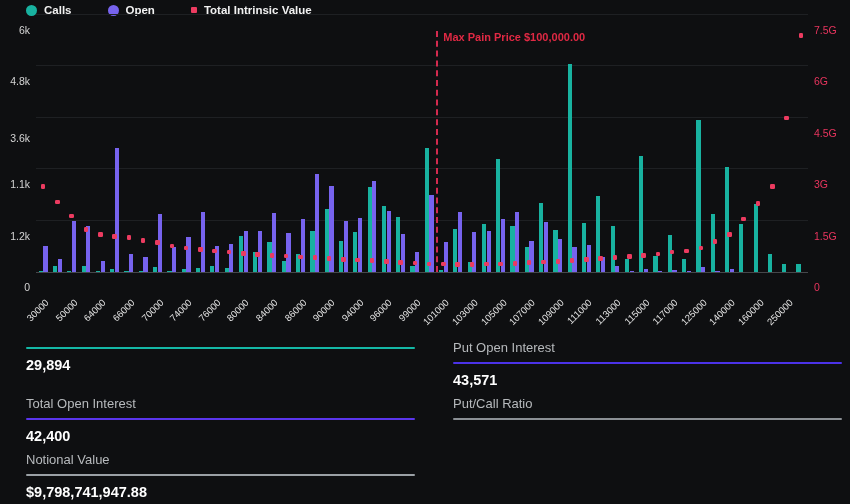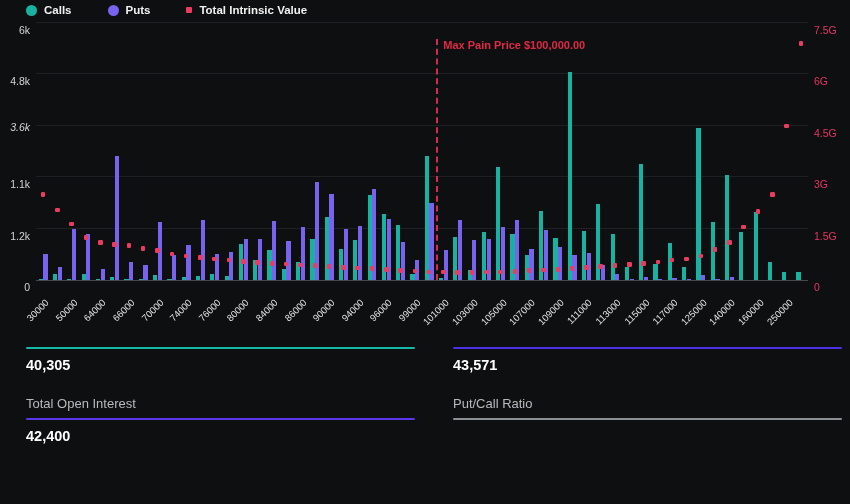--- a/index.html
+++ b/index.html
@@ -10,21 +10,21 @@
     color:#e8e8e8;
     position:relative;
   }
   
   .legend { position:absolute; top:4px; left:26px; display:flex; gap:36px; align-items:center; }
   .legend-item { display:flex; align-items:center; gap:7px; font-size:11.5px; font-weight:bold; color:#f1f1f1; }
   .marker-circle { width:11px; height:11px; border-radius:50%; }
   .marker-square { width:6px; height:6px; border-radius:1px; }
   
   .chart-area { position:absolute; top:0; left:0; width:850px; height:332px; }
-  .plot { position:absolute; left:36px; top:31px; width:772px; height:242px; border-bottom:1px solid #45474b;margin-top:8px; }
+  .plot { position:absolute; left:36px; top:31px; width:772px; height:242px; border-bottom:1px solid #45474b; }
   .grid { position:absolute; left:0; right:0; height:1px; background:#1e2023; }
   .bar { position:absolute; bottom:0; }
   .bar.call { background:#18b2a0; }
   .bar.put  { background:#7763ee; }
   .tiv-dot { position:absolute; width:4.6px; height:4.6px; border-radius:1.2px; background:#ec3b60; z-index:4; }
   .yaxis { position:absolute; top:31px; height:257px; font-size:10.5px; }
   .yaxis span { position:absolute; white-space:nowrap; }
   #yleft { left:0; width:30px; color:#d4d4d4; text-align:right; }
   #yleft span { right:0; }
   #yright { left:814px; width:34px; color:#e8355e; }
@@ -45,34 +45,34 @@
 </head>
 <body>
 
 <div class="legend">
   <div class="legend-item">
     <span class="marker-circle" id="mk-calls" style="background: rgb(24, 178, 160);"></span>
     <span>Calls</span>
   </div>
   <div class="legend-item">
     <span class="marker-circle" id="mk-puts" style="background: rgb(119, 99, 238);"></span>
-    <span>Puts</span>
+    <span>Open</span>
   </div>
   <div class="legend-item">
     <span class="marker-square" id="mk-tiv" style="background: rgb(236, 59, 96);"></span>
     <span>Total Intrinsic Value</span>
   </div>
 </div>
 
 <div class="chart-area">
   <div class="yaxis" id="yleft">
       <span style="bottom: -5px;">0</span>
       <span style="bottom: 46.4px;">1.2k</span>
       <span style="bottom: 97.8px;">1.1k</span>
-      <span style="bottom: 155px; font-style: italic;">3.6k</span>
+      <span style="bottom: 144px;">3.6k</span>
       <span style="bottom: 200.6px; margin-top: 8px;">4.8k</span>
       <span style="bottom: 252px;">6k</span>
     </div>
   <div class="yaxis" id="yright">
       <span style="bottom: -5px;">0</span>
       <span style="bottom: 46.4px;">1.5G</span>
       <span style="bottom: 97.8px;">3G</span>
       <span style="bottom: 149.2px;">4.5G</span>
       <span style="bottom: 200.6px;">6G</span>
       <span style="bottom: 252px;">7.5G</span>
@@ -270,28 +270,34 @@
       <span class="xlab" style="left: 602.8px;">125000</span>
       <span class="xlab" style="left: 631.4px;">140000</span>
       <span class="xlab" style="left: 660px;">160000</span>
       <span class="xlab" style="left: 688.6px;">250000</span>
     </div>
 </div>
 
 <div class="stats">
   <div class="stat-cell">
     <div class="stat-line" style="background: rgb(20, 184, 166);"></div>
-    <div class="stat-value">40,305</div>
-  </div>
-  <div class="stat-cell">
+    <div class="stat-value">29,894</div>
+  </div>
+  <div class="stat-cell">
+    <div class="stat-label">Put Open Interest</div>
     <div class="stat-line" style="background: rgb(75, 50, 232);"></div>
     <div class="stat-value">43,571</div>
   </div>
   <div class="stat-cell">
     <div class="stat-label">Total Open Interest</div>
     <div class="stat-line" style="background: rgb(90, 53, 236);"></div>
     <div class="stat-value">42,400</div>
   </div>
   <div class="stat-cell">
     <div class="stat-label">Put/Call Ratio</div>
     <div class="stat-line" style="background: rgb(139, 144, 149);"></div>
   </div>
+  <div class="stat-cell">
+    <div class="stat-label">Notional Value</div>
+    <div class="stat-line" style="background: rgb(154, 160, 165);"></div>
+    <div class="stat-value">$9,798,741,947.88</div>
+  </div>
 </div>
 
 </body></html>

